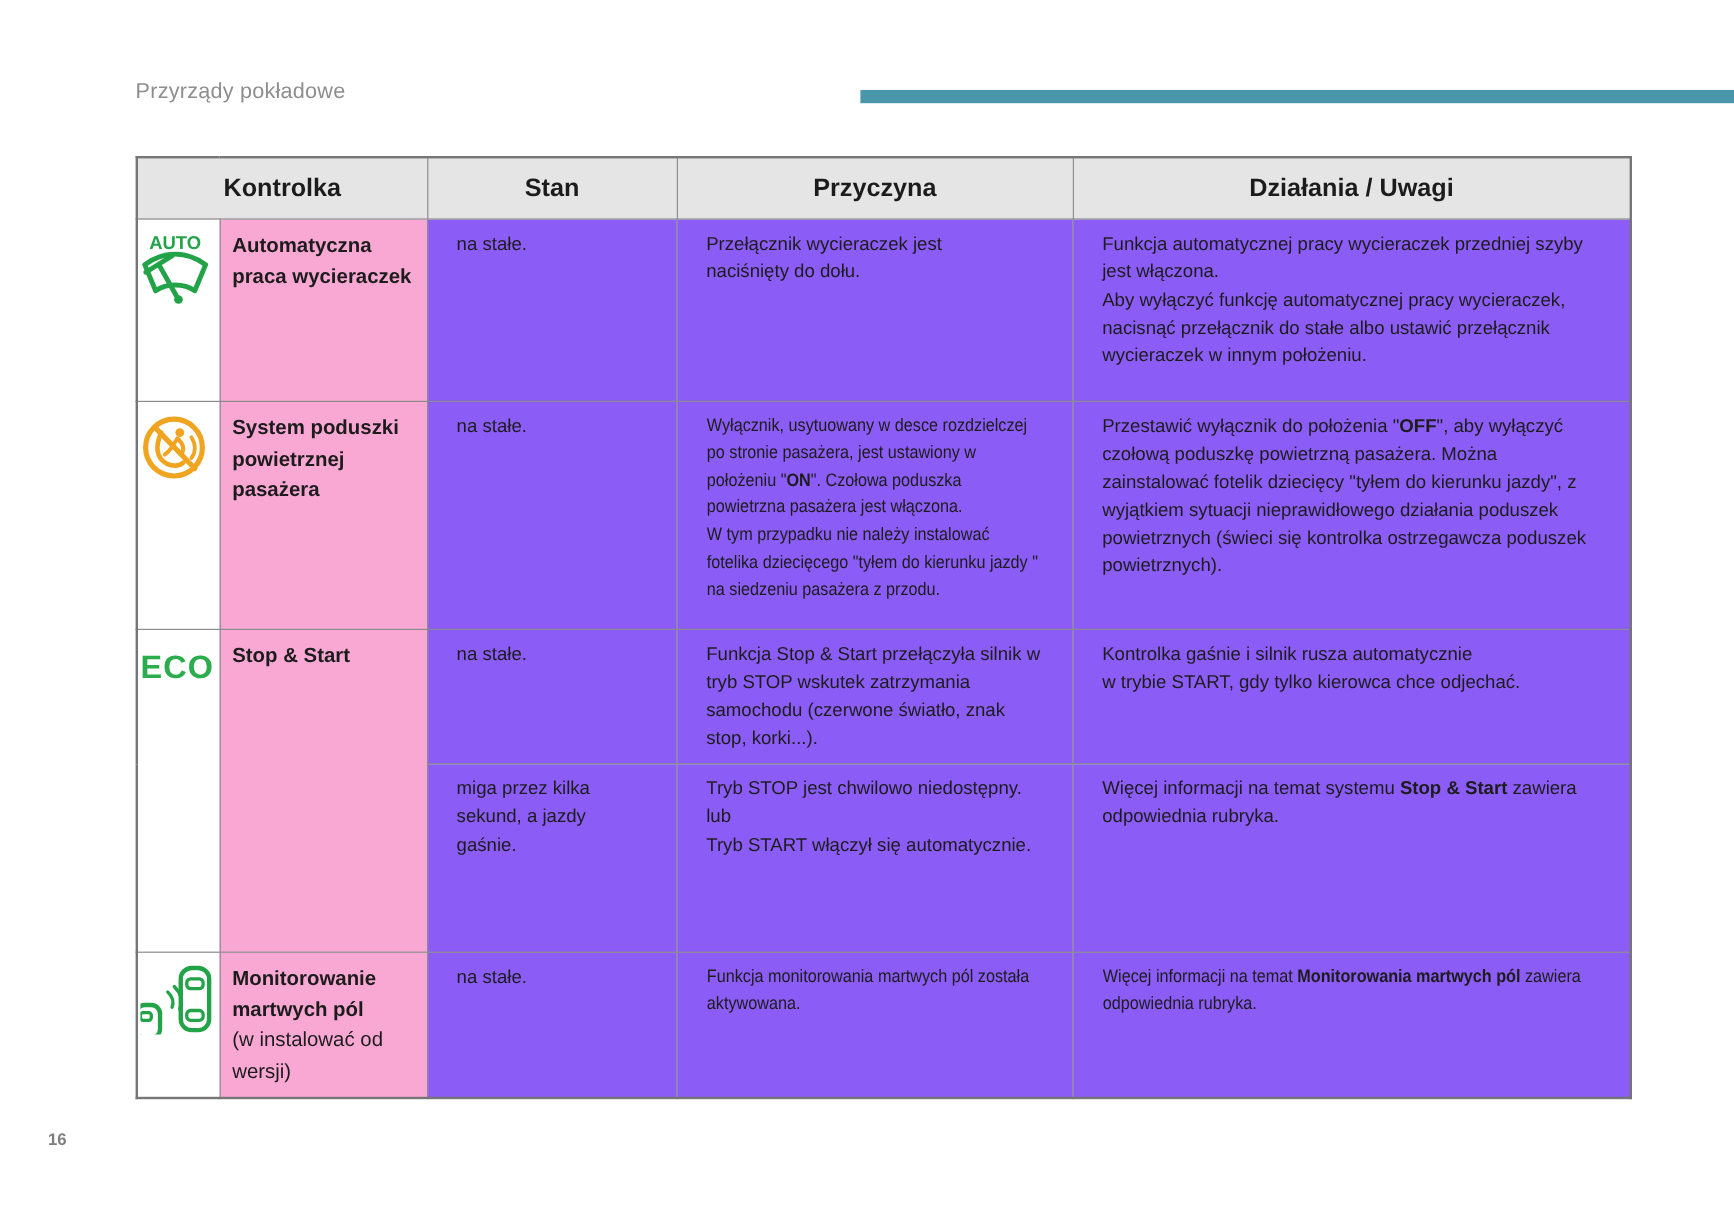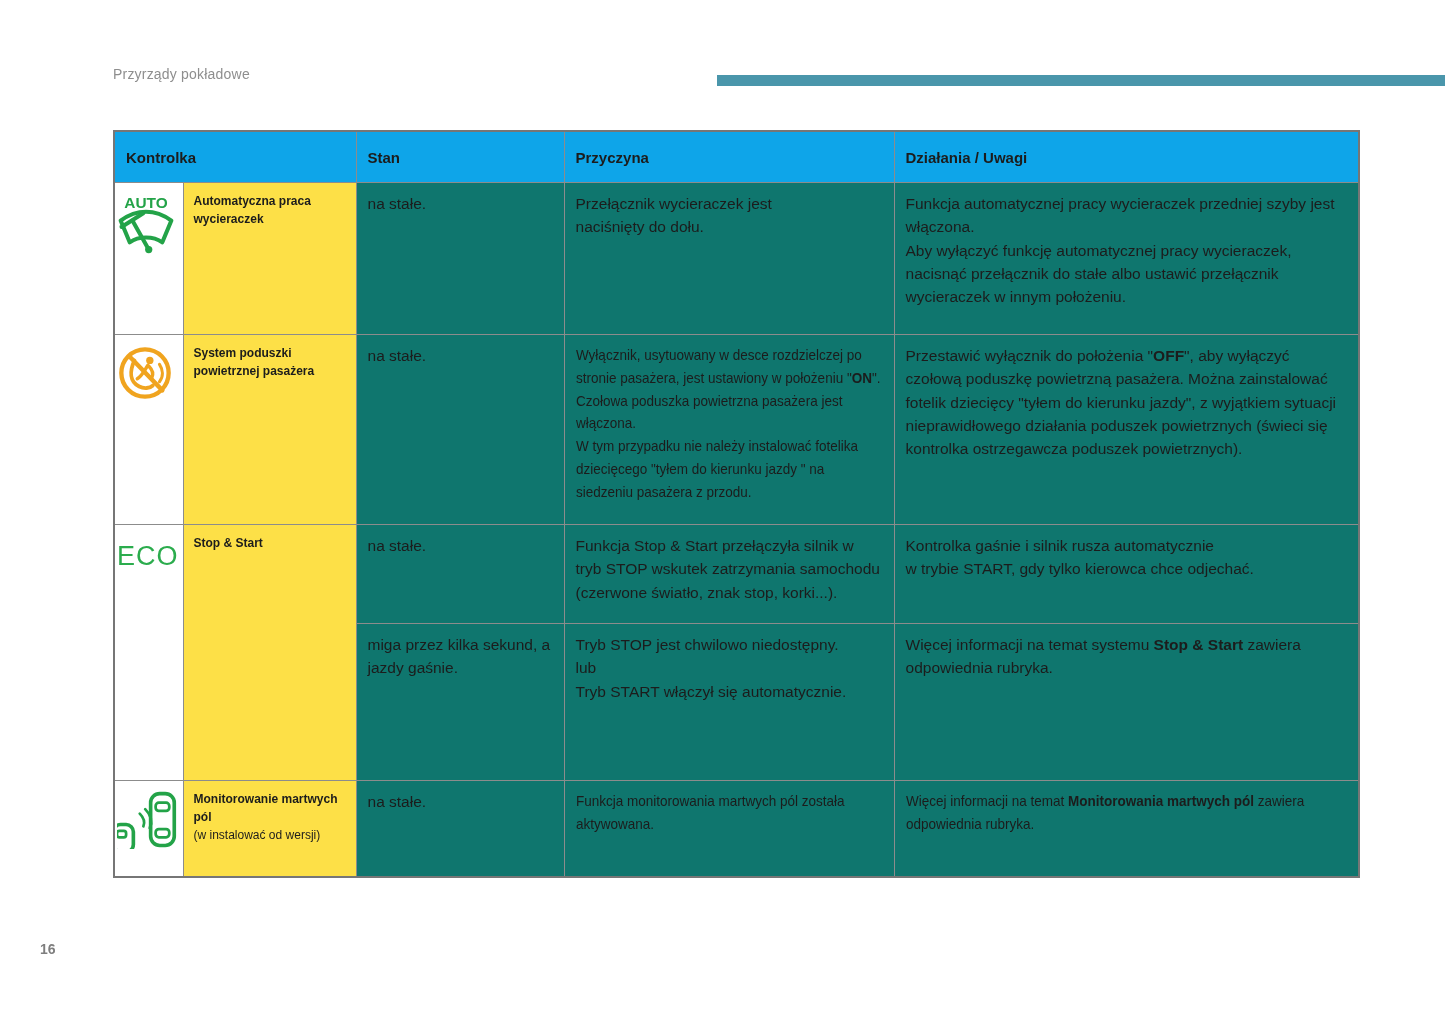--- a/index.html
+++ b/index.html
@@ -1,49 +1,49 @@
 <!DOCTYPE html>
 <html><head>
 <meta charset="utf-8">
 <style>
   html,body{margin:0;padding:0;}
   body{
     width:1445px;height:1019px;position:relative;background:#ffffff;
     font-family:"Liberation Sans",sans-serif;color:#1c1c1c;overflow:hidden;
   }
   .page-title{
-    position:absolute;left:113px;top:66px;font-size:14px;font-weight:400;
+    position:absolute;left:113px;top:66px;font-size:18px;font-weight:400;
     color:#8e8e8e;letter-spacing:.2px;margin:0;
   }
   .accent-bar{
     position:absolute;left:717px;top:75px;width:728px;height:11px;
     background:#4a96ab;
   }
   table.indicators{
     position:absolute;left:113px;top:130px;width:1245px;
     border-collapse:collapse;table-layout:fixed;
     border:2px solid #767676;
   }
   .indicators th,.indicators td{border:1px solid #8c8c8c;vertical-align:top;}
   .indicators thead th{
-    background:#0ea5e9;height:50px;vertical-align:middle;text-align:left;
-    font-size:15px;font-weight:bold;padding:0 11px;color:#1c1c1c;
+    background:#e5e5e5;height:50px;vertical-align:middle;text-align:center;
+    font-size:21px;font-weight:bold;padding:0 11px;color:#1c1c1c;
   }
   td.icon-cell{width:69px;background:#ffffff;text-align:left;padding:10px 2px 0 2px;}
   td.label-cell{
-    width:173px;background:#fde047;padding:9px 10px;
-    font-size:12px;line-height:1.5;font-weight:bold;
+    width:173px;background:#f9a8d4;padding:9px 10px;
+    font-size:17px;line-height:1.5;font-weight:bold;
   }
   .sublabel{font-weight:normal;display:block;}
   .sublabel:empty{display:none;}
-  td.body{padding:9px 11px;background:#0f766e;}
+  td.body{padding:9px 24px;background:#8b5cf6;}
   .cell-text{font-size:15.5px;line-height:1.5;white-space:pre-line;}
   td.cond .cell-text{font-size:15px;line-height:1.52;transform:scaleX(.9);transform-origin:0 0;width:111%;}
   col.c-stan{width:208px;} col.c-przyczyna{width:330px;} col.c-dzialania{width:465px;}
-  .eco-text{font-size:27px;font-weight:normal;color:#2bac4d;letter-spacing:1px;margin-top:6px;}
+  .eco-text{font-size:27px;font-weight:bold;color:#2bac4d;letter-spacing:1px;margin-top:6px;}
   .page-number{
     position:absolute;left:40px;top:941px;font-size:14px;font-weight:bold;color:#7e7e7e;
   }
   svg{display:inline-block;}
 </style>
 </head>
 <body>
 
 <div>
 

